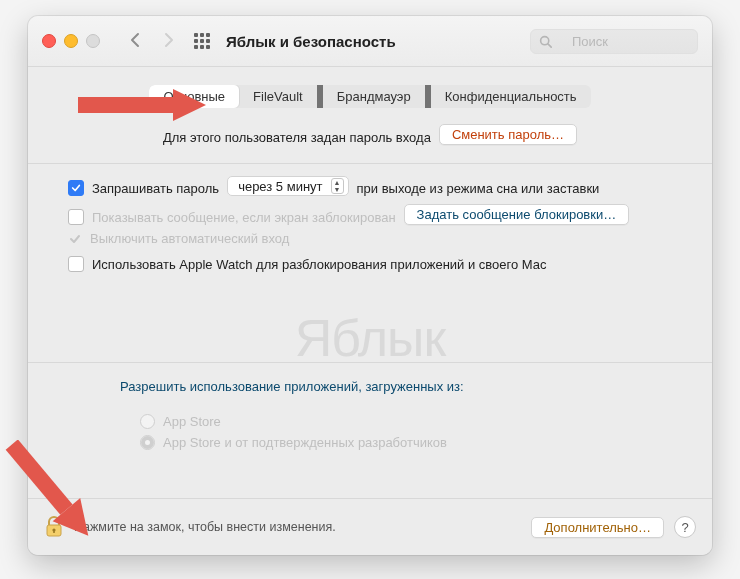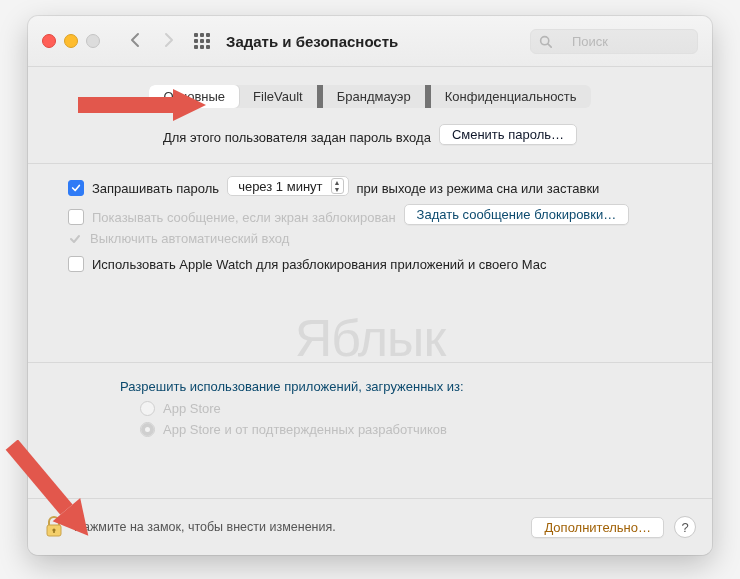--- a/index.html
+++ b/index.html
@@ -59,21 +59,21 @@
   .tab.active{background:#ffffff;border:1px solid #d6d6d6;margin:-1px;border-radius:6px;}
 
   
   .content{flex:1;position:relative;padding:0 22px;}
   .row{display:flex;align-items:flex-end;gap:8px;}
   .center{justify-content:center;}
   .section{padding:6px 0;}
   .hr{height:1px;background:var(--border);margin:12px -22px;}
   .btn{
     background:#fff;border:1px solid #d3d3d3;border-radius:5px;
-    padding:2px 12px;font-size:13px;color:#0f172a;box-shadow:0 1px 0 rgba(0,0,0,0.03);
+    padding:2px 12px;font-size:13px;color:#c2410c;box-shadow:0 1px 0 rgba(0,0,0,0.03);
   }
   .sel{
     display:inline-flex;align-items:center;gap:6px;
     background:#fff;border:1px solid #d3d3d3;border-radius:5px;padding:1px 4px 1px 10px;
   }
   .stepper{display:flex;flex-direction:column;background:#fff;border:1px solid #c7c7c7;border-radius:3px;margin-left:2px;}
   .stepper span{font-size:7px;line-height:7px;color:#555;padding:0 2px;}
   .cb{width:14px;height:14px;border-radius:3px;border:1px solid #bdbdbd;background:#fff;display:inline-flex;align-items:center;justify-content:center;flex:0 0 auto;}
   .cb.checked{background:var(--accent);border-color:var(--accent);}
   .cb.checked svg{display:block;}
@@ -130,21 +130,21 @@
               <span></span>
               <span></span>
               <span></span>
               <span></span>
               <span></span>
               <span></span>
               <span></span>
           </div>
         </div>
       </div>
-      <div class="title">Задать и безопасность</div>
+      <div class="title">Яблык и безопасность</div>
       <div class="spacer"></div>
       <div class="search">
         <svg width="13" height="13" viewBox="0 0 16 16">
             <circle cx="7" cy="7" r="5" fill="none" stroke="#b6b6b6" stroke-width="2"></circle>
             <line x1="11" y1="11" x2="15" y2="15" stroke="#b6b6b6" stroke-width="2" stroke-linecap="round"></line>
           </svg>
         <input type="text" placeholder="Поиск" style="">
       </div>
     </div>
 
@@ -167,21 +167,21 @@
       <div class="hr"></div>
 
       <div class="row" style="padding-left:18px;">
         <span class="cb checked">
           <svg width="10" height="10" viewBox="0 0 12 12">
               <path d="M2 6 L5 9 L10 3" fill="none" stroke="#fff" stroke-width="2" stroke-linecap="round" stroke-linejoin="round"></path>
             </svg>
         </span>
         <span>Запрашивать пароль</span>
         <span class="sel">
-          <span>через 1 минут</span>
+          <span>через 5 минут</span>
           <span class="stepper">
               <span>▲</span>
               <span>▼</span>
             </span>
         </span>
         <span>при выходе из режима сна или заставки</span>
       </div>
 
       <div class="row" style="padding-left:18px;margin-top:8px;">
         <span class="cb">
@@ -206,21 +206,21 @@
         </span>
         <span>Использовать Apple Watch для разблокирования приложений и своего Mac</span>
       </div>
 
       <div class="watermark">Яблык</div>
 
       <div class="hr" style="margin-top:90px"></div>
 
       <div style="padding:4px 0 0 70px;">
         <div style="color:#0c4a6e">Разрешить использование приложений, загруженных из:</div>
-        <div class="row indent" style="margin-top:7px;padding-left:20px;">
+        <div class="row indent" style="margin-top:20px;padding-left:20px;">
           <span class="radio"></span>
           <span class="disabled">App Store</span>
         </div>
         <div class="row indent" style="margin-top:6px;padding-left:20px;">
           <span class="radio" style="box-shadow:inset 0 0 0 4px #cfcfcf"></span>
           <span class="disabled">App Store и от подтвержденных разработчиков</span>
         </div>
       </div>
 
     </div>

